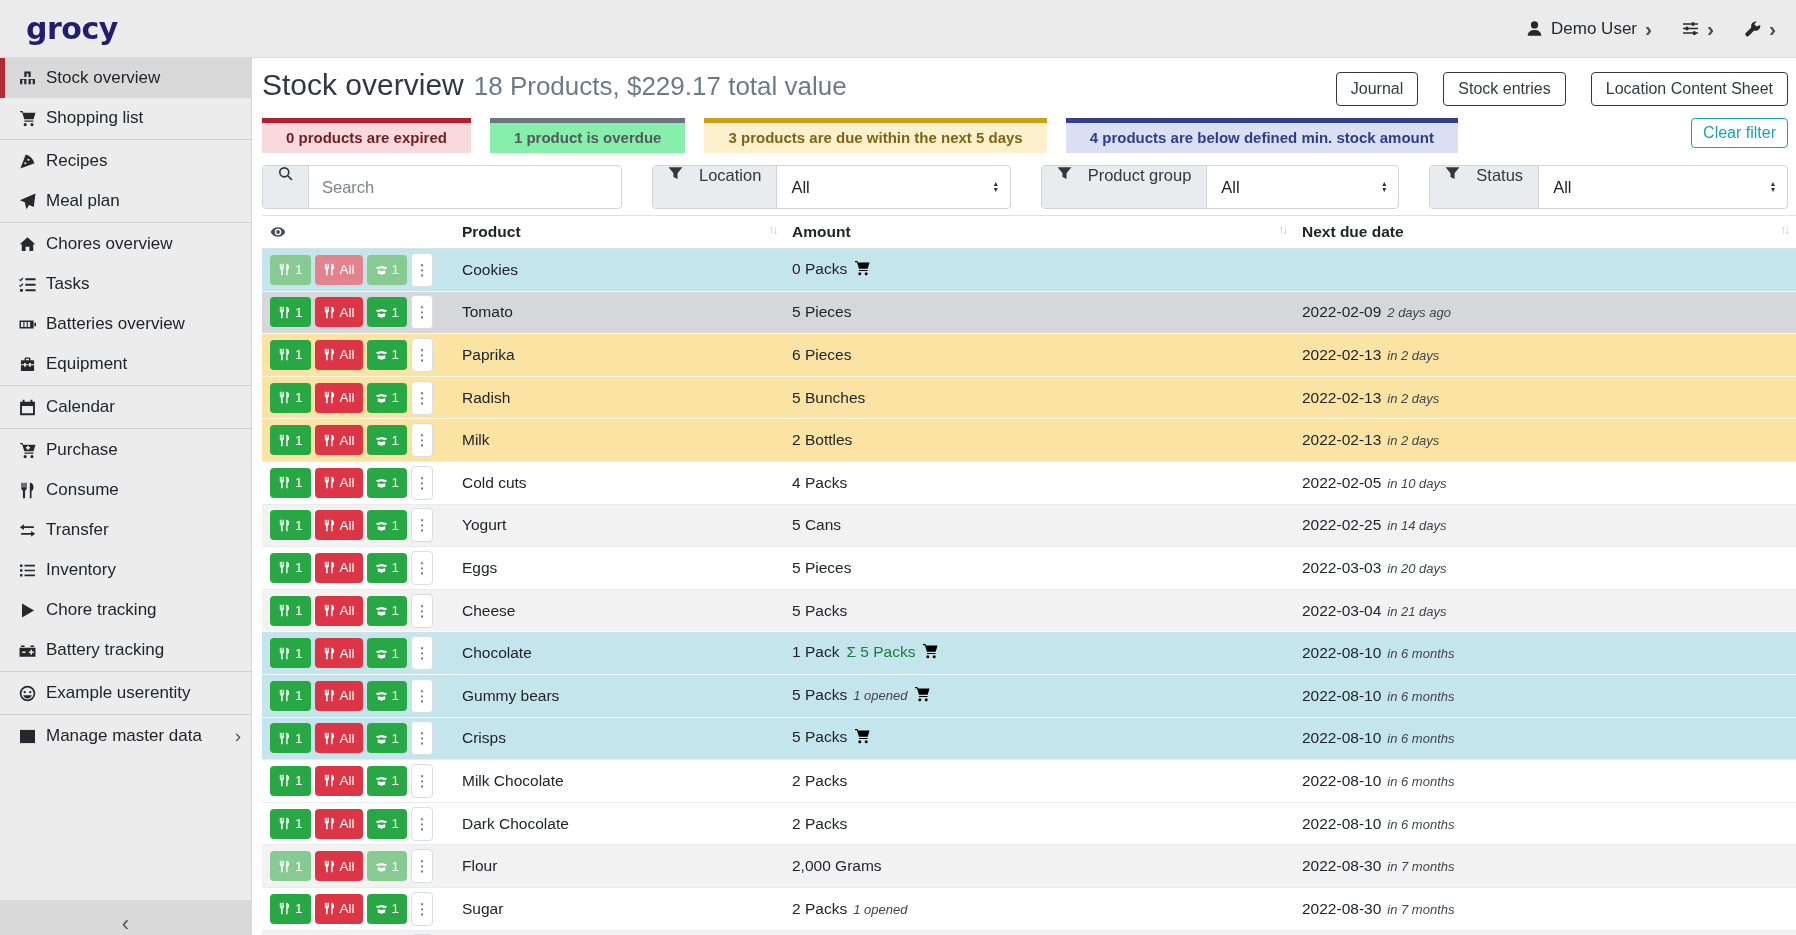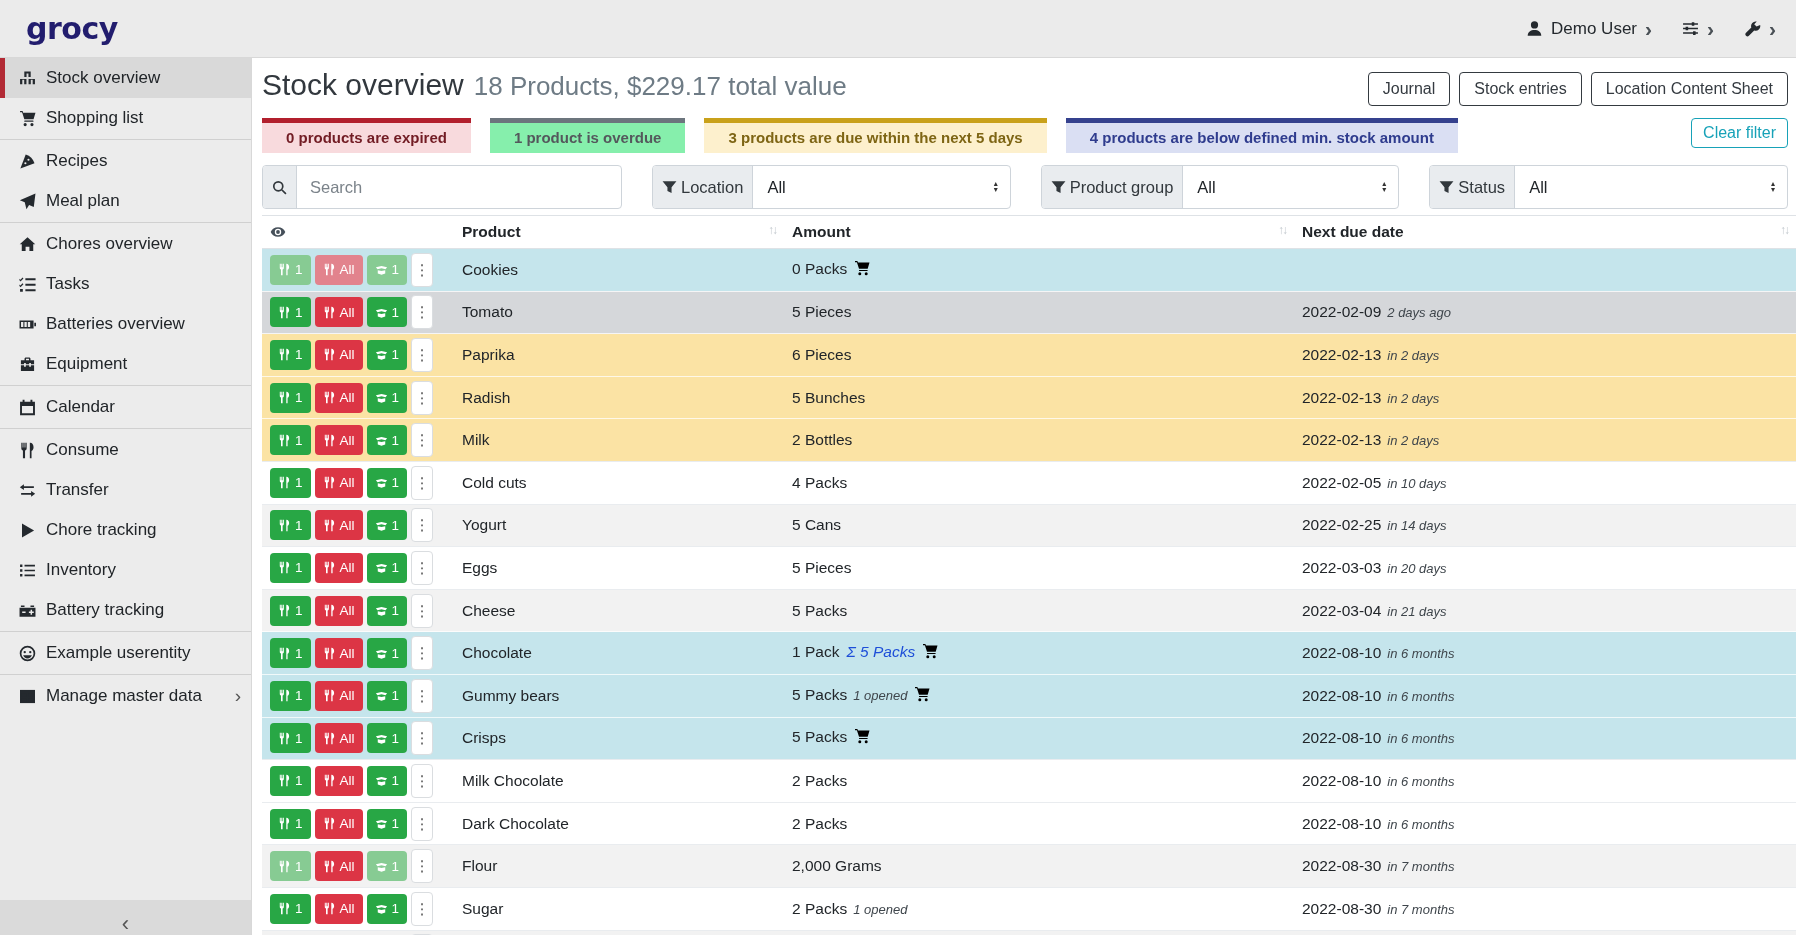--- a/index.html
+++ b/index.html
@@ -20,34 +20,34 @@
   .side-item.active{background:#d9d9d9;border-left-color:#b22a35;}
   .side-divider{border-top:1px solid #d0d0d0;margin:1px 0;}
   .side-chev{margin-left:auto;color:#555;font-size:19px;}
   .collapse-bar{position:absolute;left:0;right:0;bottom:0;height:47px;background:#dadada;display:flex;align-items:center;justify-content:center;color:#555;font-size:22px;cursor:pointer;}
   
   .content{flex:1;background:#fff;box-sizing:border-box;padding:10px 0 0 10px;overflow:hidden;}
   .page-head{display:flex;align-items:flex-start;padding-right:8px;}
   .title-wrap{display:flex;align-items:baseline;gap:10px;}
   .page-title{font-size:30px;color:#32383e;font-weight:500;}
   .page-subtitle{font-size:26px;color:#6e7b85;font-weight:400;}
-  .head-buttons{margin-left:auto;display:flex;gap:9px;padding-top:4px;}
+  .head-buttons{margin-left:auto;display:flex;gap:25px;padding-top:4px;}
   .btn-outline{background:#fff;border:1px solid #343a40;color:#343a40;font-size:16px;padding:7px 14px;border-radius:4px;cursor:pointer;font-family:inherit;}
   
   .chips-row{display:flex;align-items:flex-start;gap:19px;margin-top:12px;padding-right:8px;}
   .chip{font-size:15px;font-weight:bold;padding:6px 24px 7px;border-radius:0;border-top:5px solid transparent;cursor:pointer;white-space:nowrap;}
   .chip--expired{background:#f8dadd;border-top-color:#b21f2d;color:#721c24;}
   .chip--overdue{background:#86efac;border-top-color:#6c757d;color:#54585c;}
   .chip--duesoon{background:#fdf0cd;border-top-color:#c9a11a;color:#7e6514;}
   .chip--belowmin{background:#dadff3;border-top-color:#35418e;color:#2f3c8e;}
   .btn-clear{margin-left:auto;background:#fff;border:1px solid #17a2b8;color:#17a2b8;font-size:16px;padding:5px 11px;border-radius:4px;cursor:pointer;font-family:inherit;white-space:nowrap;}
   
   .filter-row{display:flex;margin-top:12px;padding-right:8px;gap:30px;}
   .input-group{display:flex;border:1px solid #ced4da;border-radius:4px;height:44px;box-sizing:border-box;overflow:hidden;background:#fff;}
-  .ig-prepend{background:#e9ecef;border-right:1px solid #ced4da;display:flex;align-items:center;gap:4px;padding:0 9px;color:#32383d;font-size:16.5px;white-space:nowrap;}
+  .ig-prepend{background:#e9ecef;border-right:1px solid #ced4da;display:flex;gap:16px;padding:0 15px;color:#32383d;font-size:16.5px;white-space:nowrap;}
   .ig-prepend .icon svg{width:15px;height:15px;}
   .search-group{width:360px;}
   .search-group input{border:0;outline:none;flex:1;font-size:16.5px;color:#495057;padding:0 13px;font-family:inherit;background:transparent;}
   .search-group input::placeholder{color:#7b838a;}
   .sel-group{flex:1;max-width:365px;}
   .sel-box{flex:1;display:flex;align-items:center;justify-content:space-between;padding:0 12px 0 14px;font-size:16.5px;color:#212529;cursor:pointer;}
   .caret{display:flex;flex-direction:column;font-size:8px;line-height:6px;color:#333;}
   
   table.stock{border-collapse:collapse;width:1534px;margin-top:6px;table-layout:fixed;}
   table.stock th{font-size:15.5px;font-weight:bold;text-align:left;color:#212529;border-top:1px solid #dee2e6;border-bottom:1px solid #dee2e6;padding:7px 8px;height:16px;cursor:pointer;}
@@ -59,21 +59,21 @@
   tr.state-duesoon td{background:#fbe3a4;border-top-color:rgba(255,255,255,.75);}
   tr.stripe td{background:#f2f2f2;}
   td.c-actions{padding-left:14px;white-space:nowrap;}
   .rb{display:inline-flex;align-items:center;gap:4px;height:30px;border:0;border-radius:4px;color:#fff;font-size:13.5px;padding:0 8px;margin-right:4px;vertical-align:middle;cursor:pointer;font-family:inherit;}
   .rb .icon svg{width:13px;height:13px;}
   .rb-green{background:#28a745;}
   .rb-red{background:#dc3545;}
   .rb-green.muted{background:#87cb93;}
   .rb-red.muted{background:#e2838d;}
   .rb-menu{display:inline-flex;align-items:center;justify-content:center;width:22px;height:34px;background:#fff;border:1px solid #dadde0;border-radius:4px;color:#555;font-size:15px;vertical-align:middle;cursor:pointer;}
-  .amt-extra{color:#1d4ed8;margin-left:7px;font-style:italic;}
+  .amt-extra{color:#15803d;margin-left:7px;}
   .note{font-style:italic;font-size:13px;color:#3f464c;margin-left:6px;}
   .cart-mini{display:inline-block;vertical-align:-2px;margin-left:7px;color:#6c757d;}
   .cart-mini svg{width:16px;height:16px;}
 </style>
 </head>
 <body>
 
 <header class="topbar">
   <div class="logo">grocy</div>
   <div class="topbar-right">
@@ -184,48 +184,57 @@
               <path d="M3.4.8h1.8v2H3.4zm7.4 0h1.8v2h-1.8z"></path>
               <path d="M1 2.6h14v12.6H1zm1.8 4v6.8h10.4V6.6z" fill-rule="evenodd"></path>
             </svg>
           </span>
           <span>Calendar</span>
         </div>
         <div class="side-divider"></div>
         <div class="side-item">
           <span class="icon">
             <svg viewBox="0 0 16 16">
+              <path d="M1 1h2.4l.5 1.6h11.6l-1.8 6.2H5L3.3 3.4 2.8 2.2H1zM5.2 9.9h8.2l.3 1.2H4.9zM5.8 12.2a1.5 1.5 0 1 1-.001 3 1.5 1.5 0 0 1 .001-3zm6.4 0a1.5 1.5 0 1 1-.001 3 1.5 1.5 0 0 1 .001-3z"></path>
+              <path fill="#ececec" d="M7.7 3.5h1.5v1.2h1.2v1.5H9.2v1.2H7.7V6.2H6.5V4.7h1.2z"></path>
+            </svg>
+          </span>
+          <span>Purchase</span>
+        </div>
+        <div class="side-item">
+          <span class="icon">
+            <svg viewBox="0 0 16 16">
               <path d="M2.2.8h1.2v4.4h.7V.8h1.2v4.4H6V.8h1.2v5.4c0 .9-.6 1.6-1.5 1.8v7.2H3.7V8c-.9-.2-1.5-.9-1.5-1.8zM10.5.8c1.9 0 3.2 1.8 3.2 4.1 0 1.7-.8 3-1.9 3.5v6.8h-1.6V.8z"></path>
             </svg>
           </span>
           <span>Consume</span>
         </div>
         <div class="side-item">
           <span class="icon">
             <svg viewBox="0 0 16 16">
               <path d="M4.6 2.2v1.9H14v1.6H4.6v1.9L.8 5zM11.4 8.4l3.8 2.7-3.8 2.7v-1.9H2v-1.6h9.4z"></path>
             </svg>
           </span>
           <span>Transfer</span>
         </div>
         <div class="side-item">
           <span class="icon">
             <svg viewBox="0 0 16 16">
+              <path d="M1 2.4h2.2v2.2H1zm4.2.3H15v1.6H5.2zM1 6.9h2.2v2.2H1zm4.2.3H15v1.6H5.2zM1 11.4h2.2v2.2H1zm4.2.3H15v1.6H5.2z"></path>
+            </svg>
+          </span>
+          <span>Inventory</span>
+        </div>
+        <div class="side-item">
+          <span class="icon">
+            <svg viewBox="0 0 16 16">
               <path d="M2.8 1.4 14.2 8 2.8 14.6z"></path>
             </svg>
           </span>
           <span>Chore tracking</span>
-        </div>
-        <div class="side-item">
-          <span class="icon">
-            <svg viewBox="0 0 16 16">
-              <path d="M1 2.4h2.2v2.2H1zm4.2.3H15v1.6H5.2zM1 6.9h2.2v2.2H1zm4.2.3H15v1.6H5.2zM1 11.4h2.2v2.2H1zm4.2.3H15v1.6H5.2z"></path>
-            </svg>
-          </span>
-          <span>Inventory</span>
         </div>
         <div class="side-item">
           <span class="icon">
             <svg viewBox="0 0 16 16">
               <path d="M1.8 3.2h3.4v1.6H1.8zm9 0h3.4v1.6h-3.4z"></path>
               <path d="M.5 5.4h15v8.4H.5zM3 8.9h3.2v1.4H3zm7.9-1.6h1.4v1.6h1.6v1.4h-1.6v1.6h-1.4v-1.6H9.3V8.9h1.6z" fill-rule="evenodd"></path>
             </svg>
           </span>
           <span>Battery tracking</span>
         </div>

